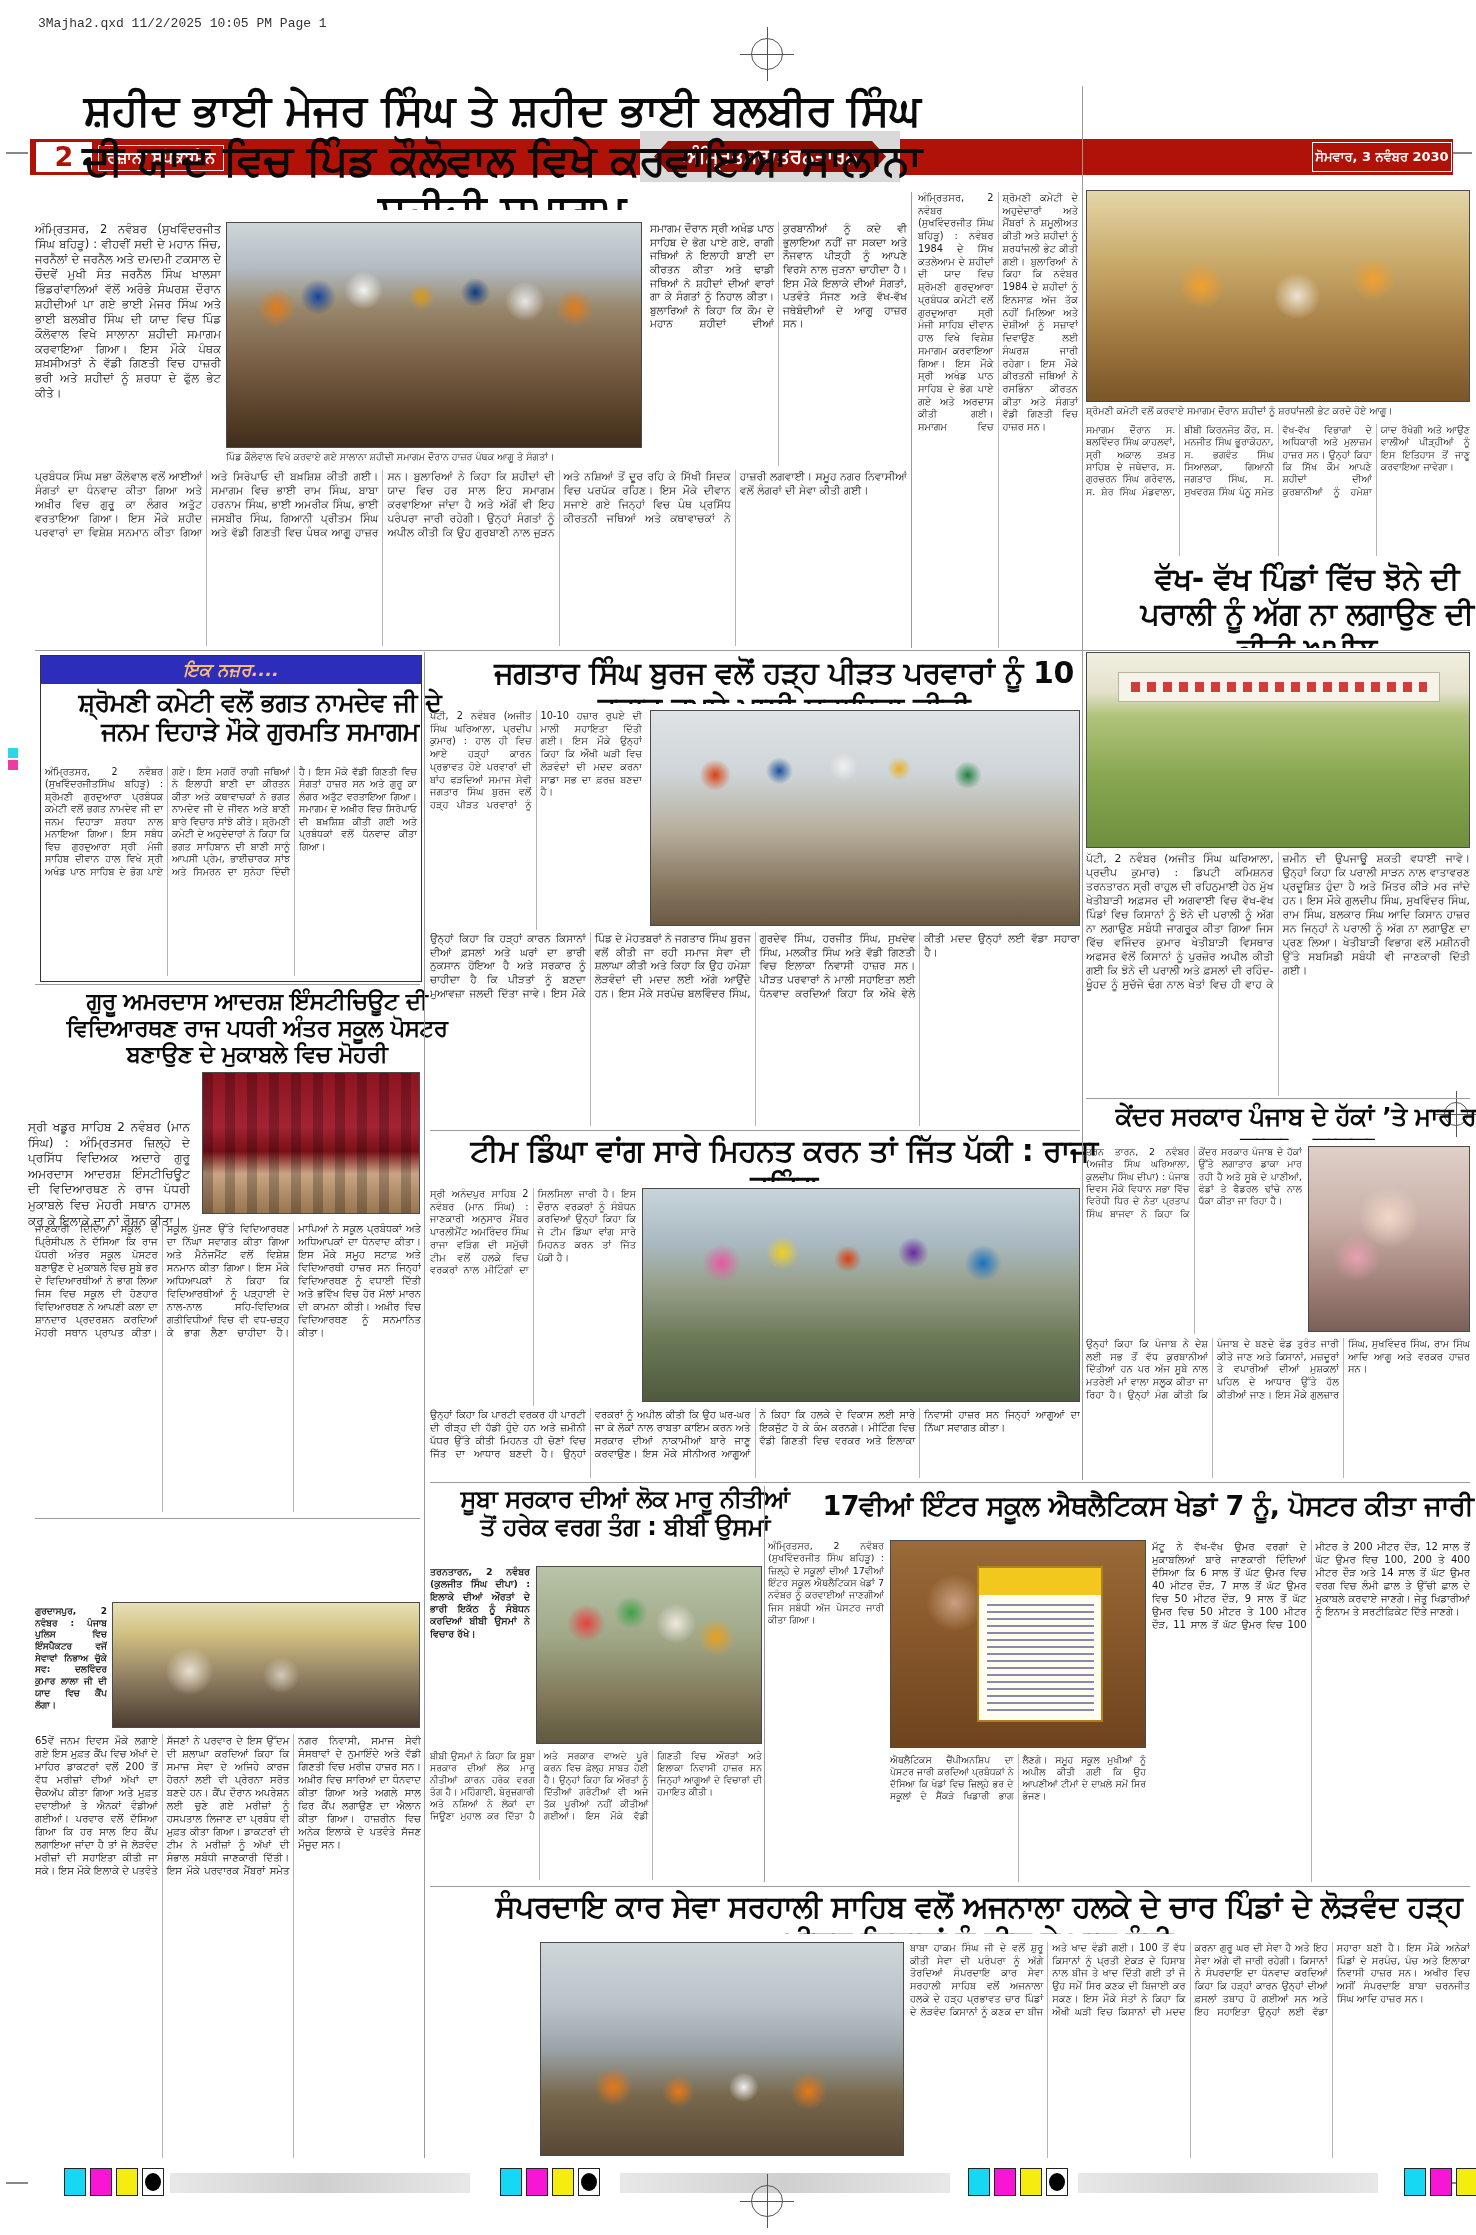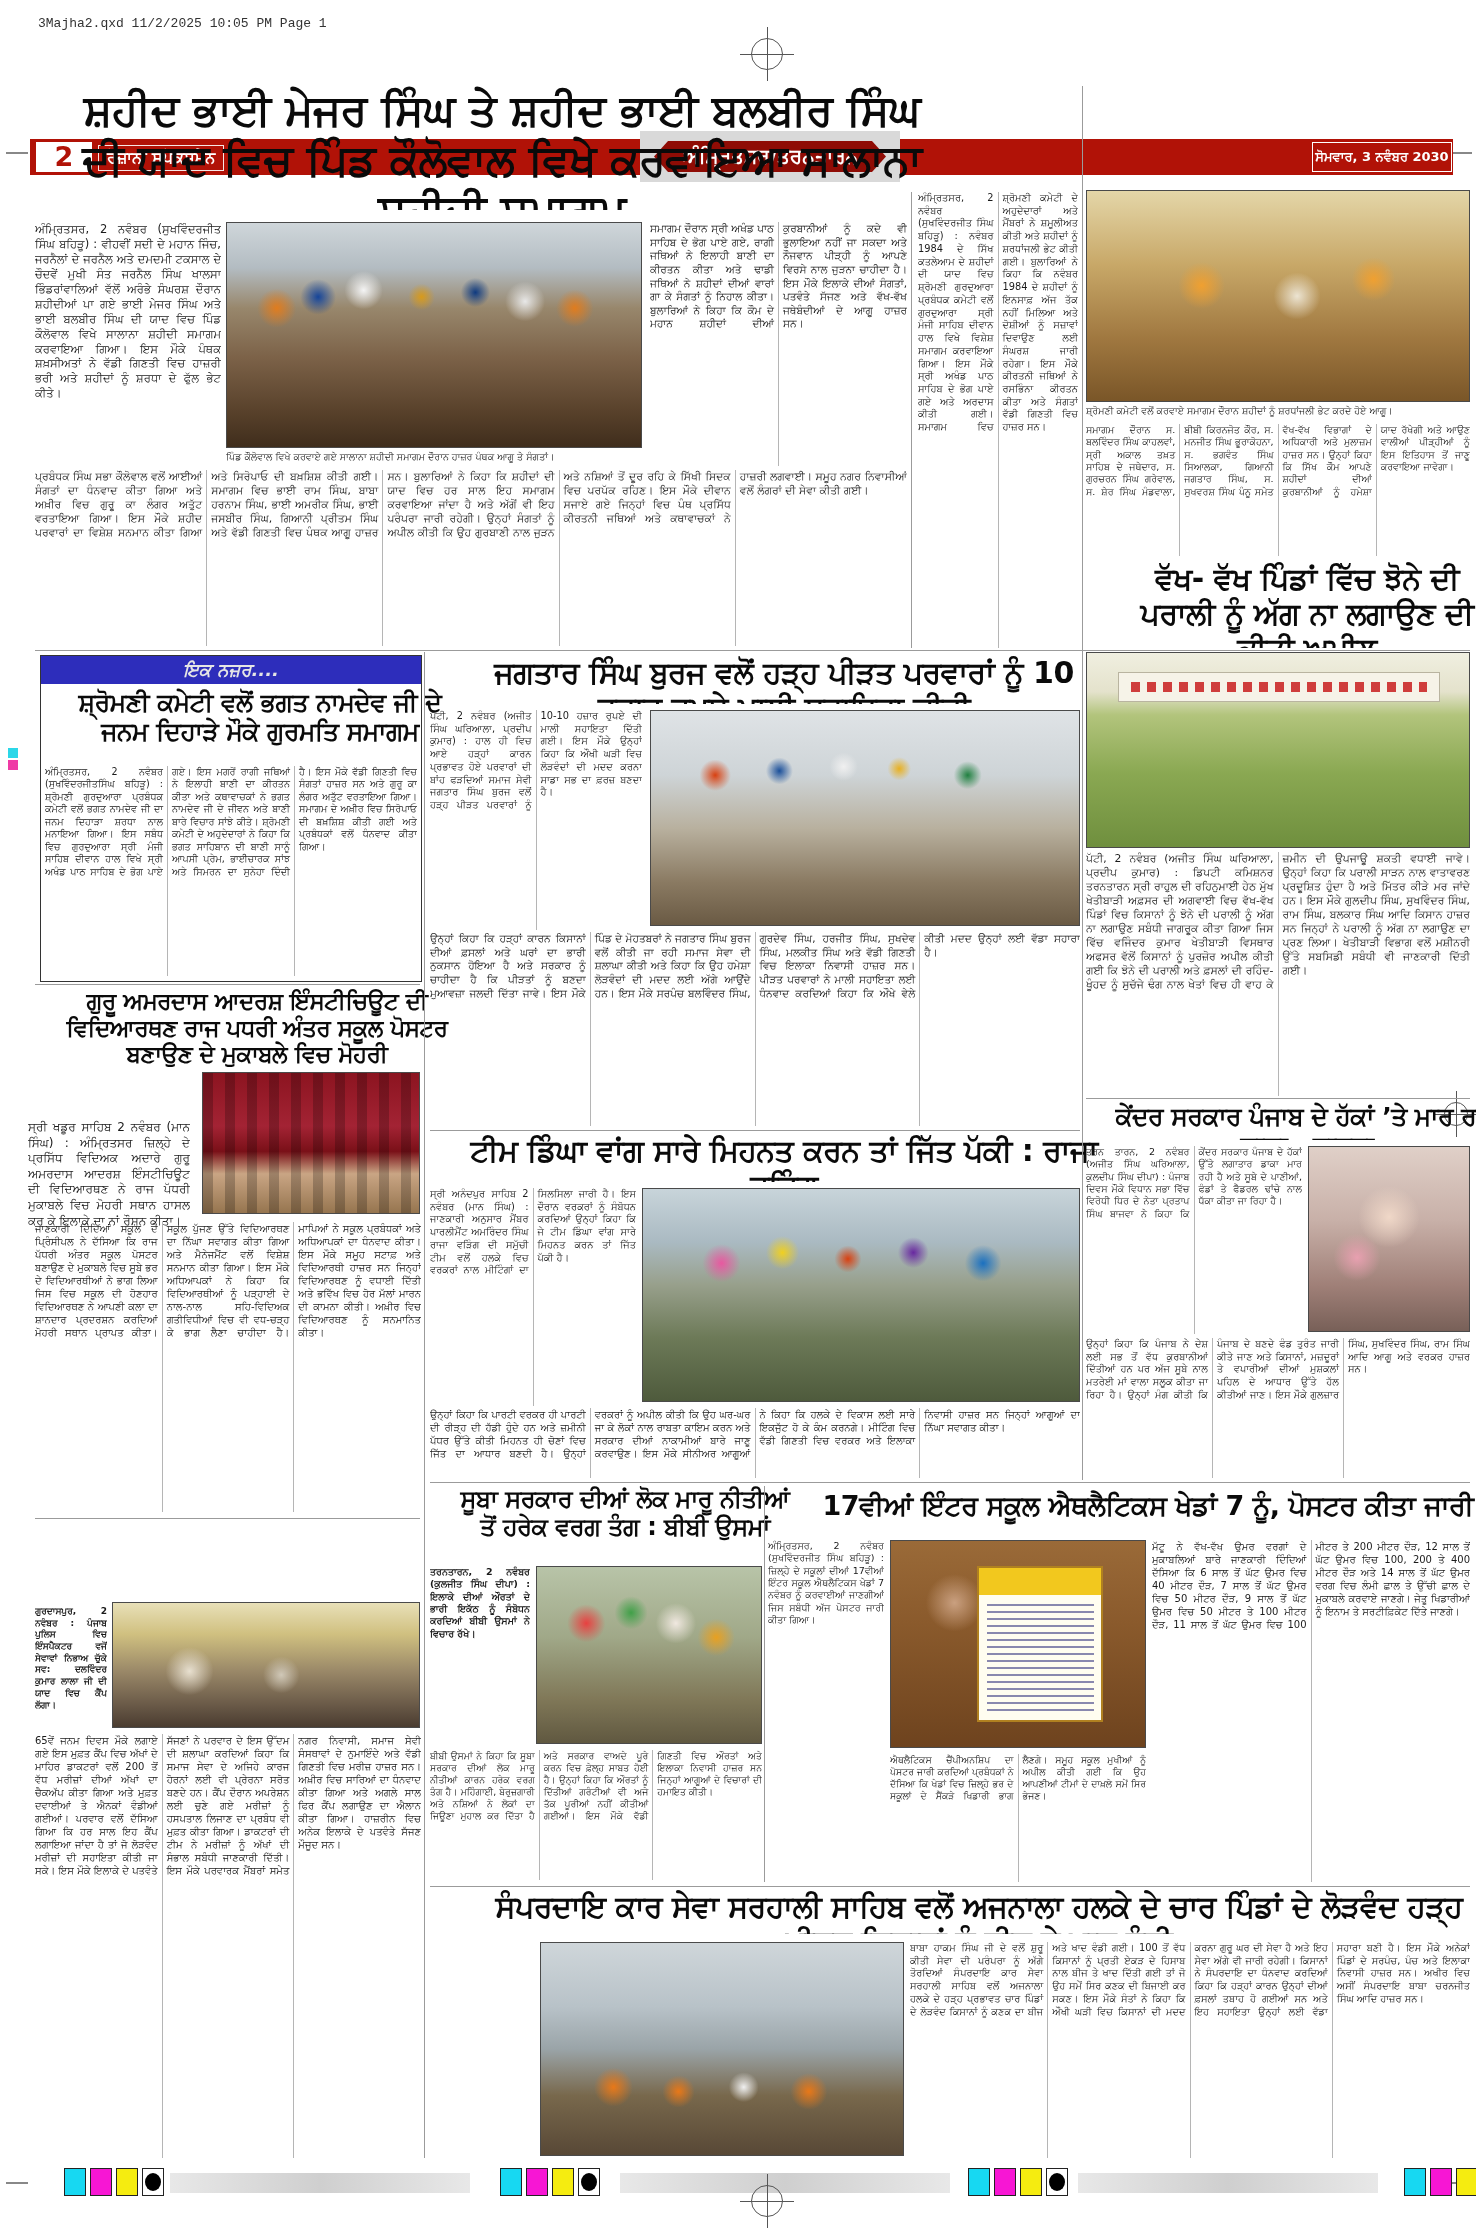--- a/index.html
+++ b/index.html
@@ -24,21 +24,21 @@
   .graypatch{position:absolute;left:640px;top:131px;width:260px;height:51px;background:#d9d9d9;}
   .ribbon{position:absolute;left:654px;top:141px;width:232px;height:31px;color:#fff;font-weight:800;
           font-size:20px;text-align:center;line-height:31px;
           clip-path:polygon(0 50%,14px 0,calc(100% - 14px) 0,100% 50%,calc(100% - 14px) 100%,14px 100%);}
   .datebox{position:absolute;left:1312px;top:142px;width:140px;height:30px;border:1px solid #fff;
            color:#fff;font-weight:bold;font-size:13px;text-align:center;line-height:28px;box-sizing:border-box;}
   .cross{position:absolute;width:30px;height:30px;border:1px solid #555;border-radius:50%;}
   .cross:before{content:"";position:absolute;left:50%;top:-12px;bottom:-12px;width:1px;background:#555;}
   .cross:after{content:"";position:absolute;top:50%;left:-12px;right:-12px;height:1px;background:#555;}
   .iknazar-box{position:absolute;left:40px;top:655px;width:382px;height:327px;border:1px solid #333;box-sizing:border-box;}
-  .iknazar-bar{position:absolute;left:41px;top:656px;width:380px;height:28px;color:#e5e5e5;
+  .iknazar-bar{position:absolute;left:41px;top:656px;width:380px;height:28px;color:#fdba74;
                font-weight:bold;font-style:italic;font-size:18px;text-align:center;line-height:28px;}
   .csq{position:absolute;width:22px;height:28px;border:1px solid #222;box-sizing:border-box;}
   .kdot{position:absolute;width:22px;height:28px;background:#fff;border:1px solid #222;box-sizing:border-box;}
   .kdot:before{content:"";position:absolute;left:2px;top:4px;width:16px;height:18px;background:#000;border-radius:50%;}
   .gbar{position:absolute;height:20px;top:2173px;background:linear-gradient(90deg,#e8e8e8,#cfcfcf,#e8e8e8);}
   .dash{position:absolute;background:#888;}
   .poster{position:absolute;left:34%;top:12%;width:48%;height:74%;background:#fffdf0;border:2px solid #b08020;}
   .poster:before{content:"";position:absolute;left:0;top:0;right:0;height:18%;background:#f2c81e;}
   .poster:after{content:"";position:absolute;left:6%;top:24%;right:6%;bottom:6%;
      background:repeating-linear-gradient(180deg,rgba(40,40,120,.55) 0 2px,rgba(0,0,0,0) 2px 7px);}

